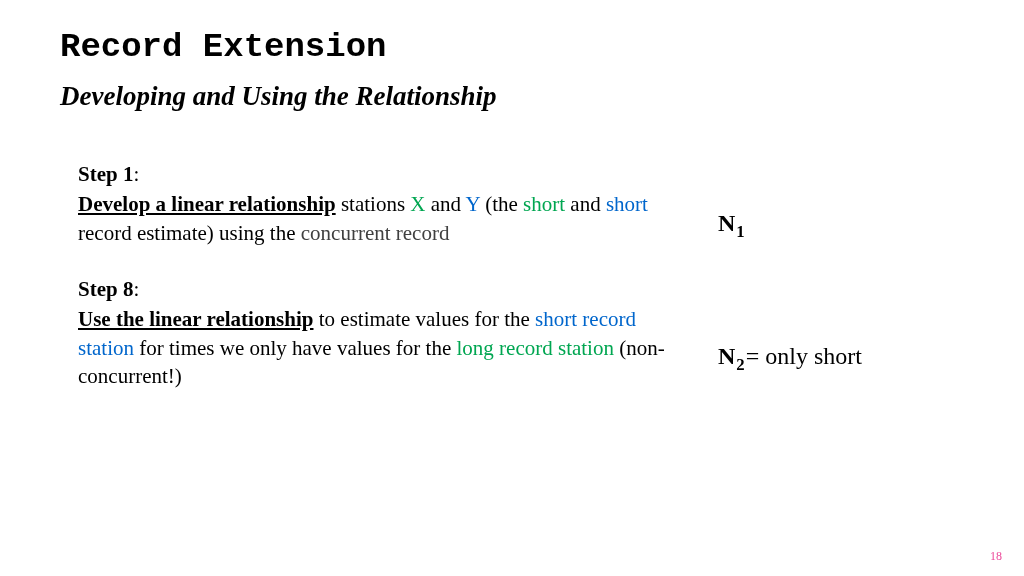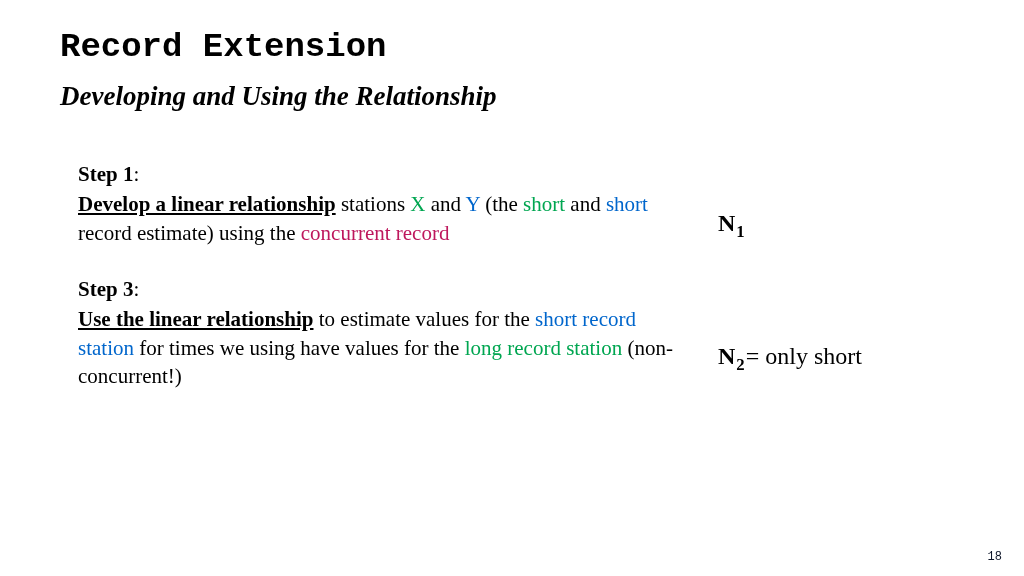--- a/index.html
+++ b/index.html
@@ -42,66 +42,66 @@
       flex: 1;
       font-size: 24px;
       padding-left: 30px;
     }
     .step-label { font-weight: bold; }
     .step-body { margin-top: 2px; }
     .gap { margin-top: 28px; }
     .ul-bold { font-weight: bold; text-decoration: underline; }
     .green { color: #00a651; }
     .blue { color: #0066cc; }
-    .red { color: #be185d; }
+    .red { color: #404040; }
     .eq-row {
       display: flex;
       align-items: baseline;
       white-space: nowrap;
     }
     .nlabel { font-weight: bold; }
     .sub {
       font-weight: bold;
       font-size: 0.7em;
       position: relative;
       top: 0.35em;
       margin-left: 1px;
       margin-right: 1px;
     }
     .r1 { margin-top: 50px; }
     .r2 { margin-top: 106px; }
     .page-num {
       position: absolute;
       bottom: 12px;
       right: 22px;
-      font-family: Liberation Mono, monospace;
+      font-family: Liberation Serif, serif;
       font-size: 12px;
-      color: #0f172a;
+      color: #ec4899;
     }
   </style>
 </head>
 <body>
 
 <div class="slide">
   <div class="title">Record Extension</div>
   <div class="subtitle">Developing and Using the Relationship</div>
 
   <div class="content">
     <div class="left">
       <div>
         <span class="step-label">Step 1</span><span>:</span>
         <div class="step-body">
           <span class="ul-bold">Develop a linear relationship</span><span> stations </span><span class="green">X</span><span> and </span><span class="blue">Y</span><span> (the </span><span class="green">short</span><span> and </span><span class="blue">short</span><span> record estimate) using the </span><span class="red">concurrent record</span>
         </div>
       </div>
 
       <div class="gap">
-        <span class="step-label">Step 3</span><span>:</span>
+        <span class="step-label">Step 8</span><span>:</span>
         <div class="step-body">
-          <span class="ul-bold">Use the linear relationship</span><span> to estimate values for the </span><span class="blue">short record station</span><span> for times we using have values for the </span><span class="green">long record station</span><span> (non-concurrent!)</span>
+          <span class="ul-bold">Use the linear relationship</span><span> to estimate values for the </span><span class="blue">short record station</span><span> for times we only have values for the </span><span class="green">long record station</span><span> (non-concurrent!)</span>
         </div>
       </div>
     </div>
 
     <div class="right">
       <div class="eq-row r1">
         <span class="nlabel">N</span>
           <span class="sub">1</span>
       </div>
       <div class="eq-row r2">

